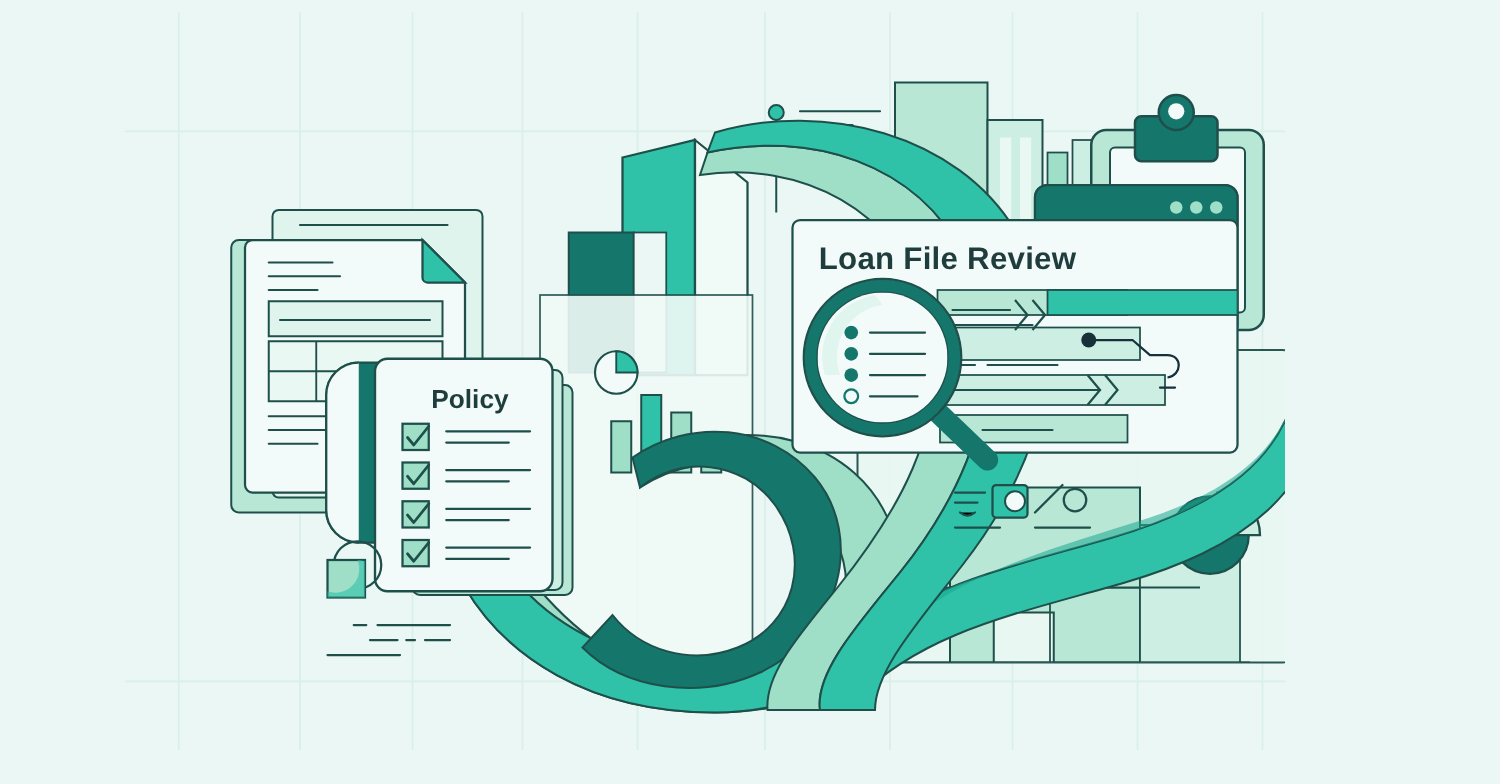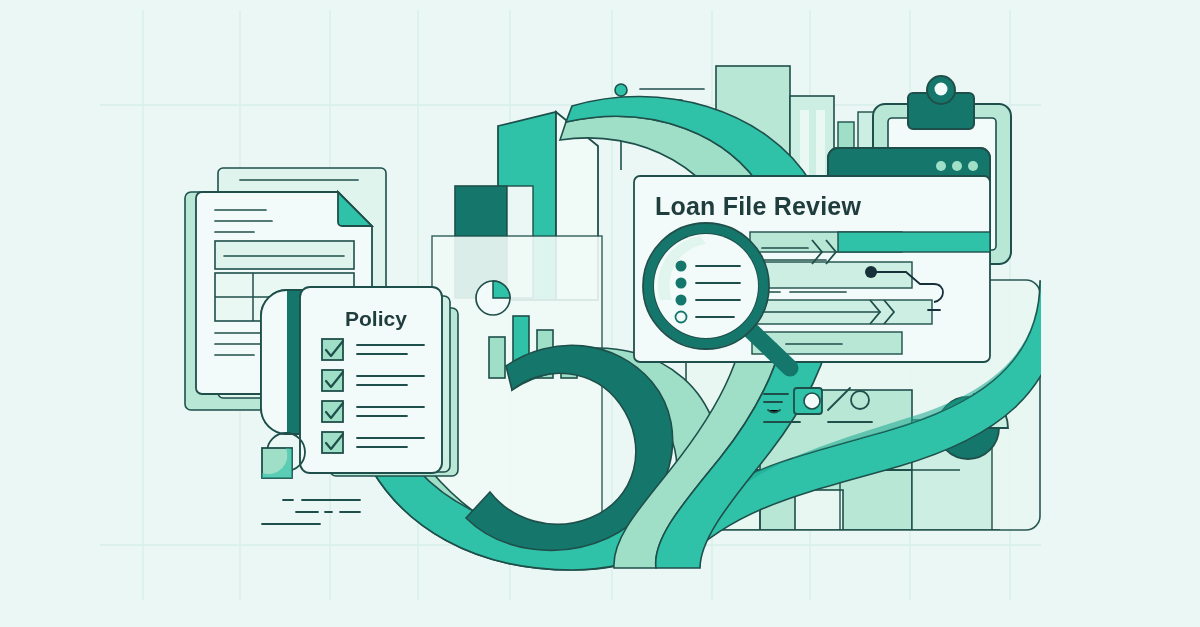--- a/index.html
+++ b/index.html
@@ -1,17 +1,17 @@
 <!DOCTYPE html>
 <html><head>
 <meta charset="utf-8">
 <style>
   html,body{margin:0;padding:0;background:#eaf7f5;}
   body{width:1200px;height:627px;overflow:hidden;font-family:"Liberation Sans",sans-serif;}
-  #stage{position:relative;width:1028px;height:627px;background:#eaf7f5;overflow:hidden;padding-left:13px;}
+  #stage{position:relative;width:1028px;height:627px;background:#eaf7f5;overflow:hidden;}
   #stage svg{display:block;position:absolute;top:0;left:0;}
   .ttl{font-family:"Liberation Sans",sans-serif;font-weight:bold;fill:#1f3d3d;}
 </style>
 </head>
 <body>
 
 <div id="stage">
 <svg width="1200" height="627" viewBox="0 0 1200 627" xmlns="http://www.w3.org/2000/svg">
   <defs>
     <clipPath id="cpMag">

